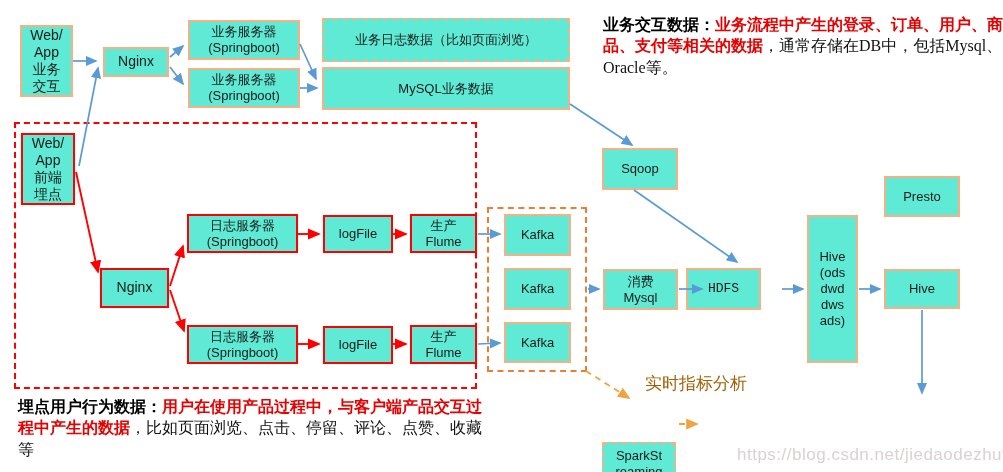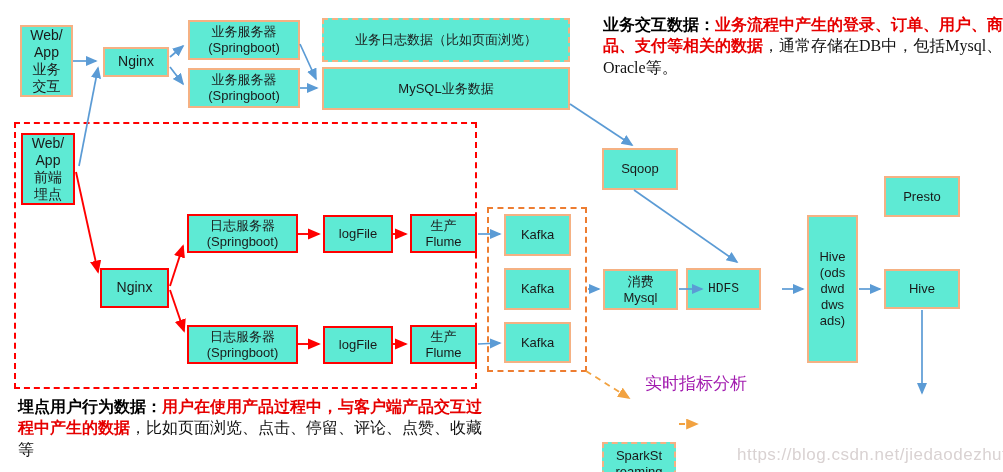--- a/index.html
+++ b/index.html
@@ -18,21 +18,21 @@
   .region{position:absolute;box-sizing:border-box;z-index:0;background:transparent;}
   .region-red{border:2px dashed #FF0000;}
   .region-orange{border:2px dashed #ED7D31;}
   #arrows{position:absolute;left:0;top:0;z-index:3;pointer-events:none;}
   .ann{
     position:absolute;font-family:"Liberation Serif",serif;font-size:16px;
     line-height:1.33;color:#111;z-index:4;
   }
   .ann .title{font-weight:bold;color:#000;}
   .ann .hl{font-weight:bold;color:#E60000;}
-  .plain-label{position:absolute;font-size:17px;color:#a21caf;z-index:4;
+  .plain-label{position:absolute;font-size:17px;color:#a16207;z-index:4;
     font-family:"Liberation Sans",sans-serif;text-align:right;}
   .watermark{position:absolute;font-size:17px;color:#d9d2d2;z-index:5;
     font-family:"Liberation Sans",sans-serif;letter-spacing:.5px;}
 </style>
 </head>
 <body>
 
 <div id="stage">
 
   <div class="region region-red" style="left:14px;top:122px;width:463px;height:267px;"></div>

